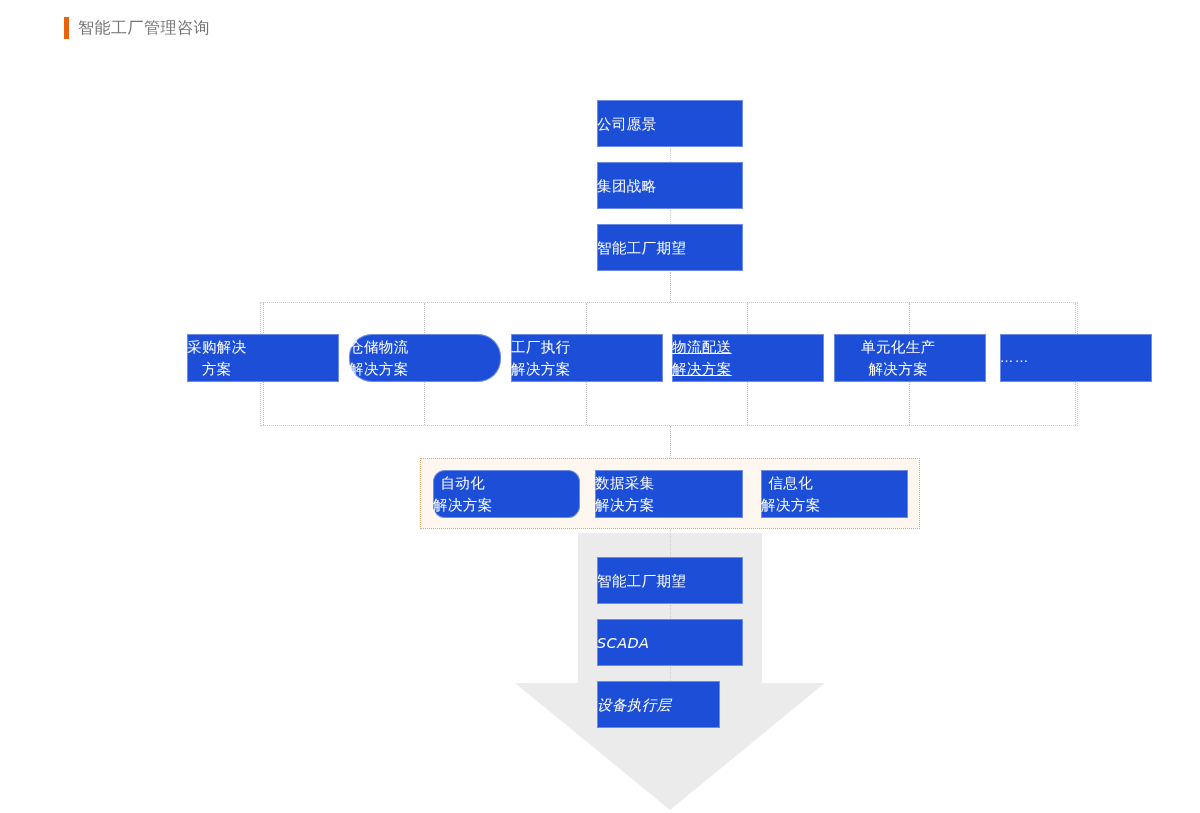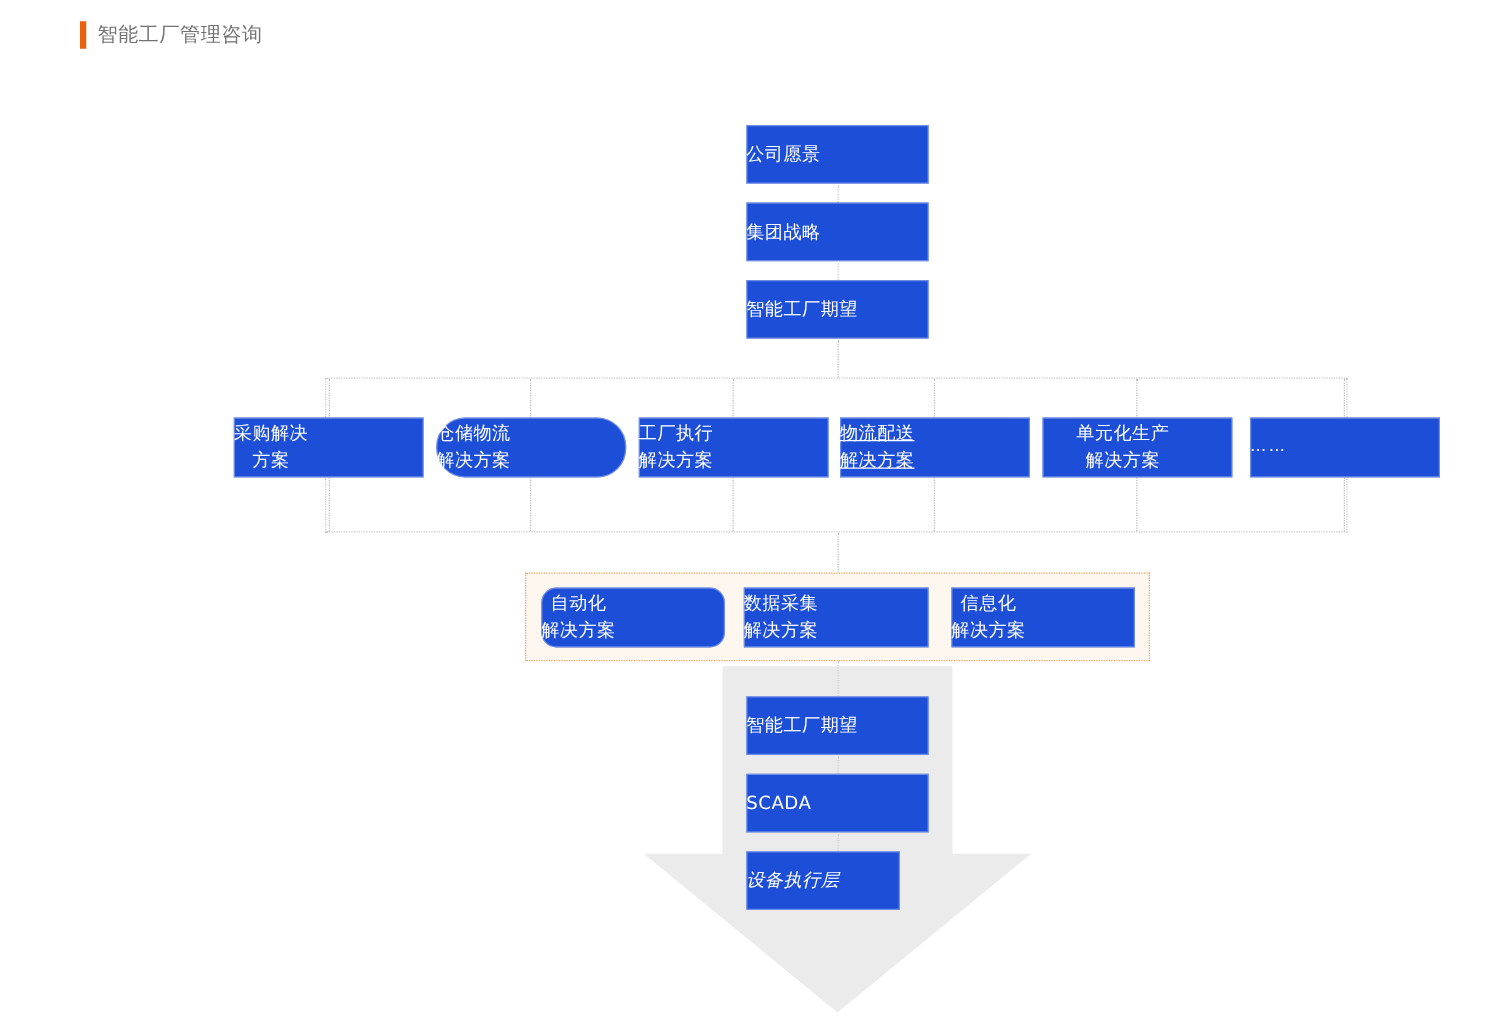--- a/index.html
+++ b/index.html
@@ -176,20 +176,20 @@
 解决方案</span>
   </div>
 
   <div class="vline-faint" style="left:670px; top:529px; height:28px;"></div>
   <div class="vline-faint" style="left:670px; top:605px; height:14px;"></div>
   <div class="vline-faint" style="left:670px; top:667px; height:14px;"></div>
 
   <div class="node" style="left:597px; top:557px; width:146px; height:47px;">
     <span>智能工厂期望</span>
   </div>
-  <div class="node" style="left:597px; top:619px; width:146px; height:47px;">
+  <div class="node" style="left:597px; top:619px; width:146px; height:47px;font-style:italic;">
     <span>SCADA</span>
   </div>
   <div class="node" style="left:597px; top:681px; width:123px; height:47px;font-style:italic;">
     <span>设备执行层</span>
   </div>
 
 </div>
 
 </body></html>

